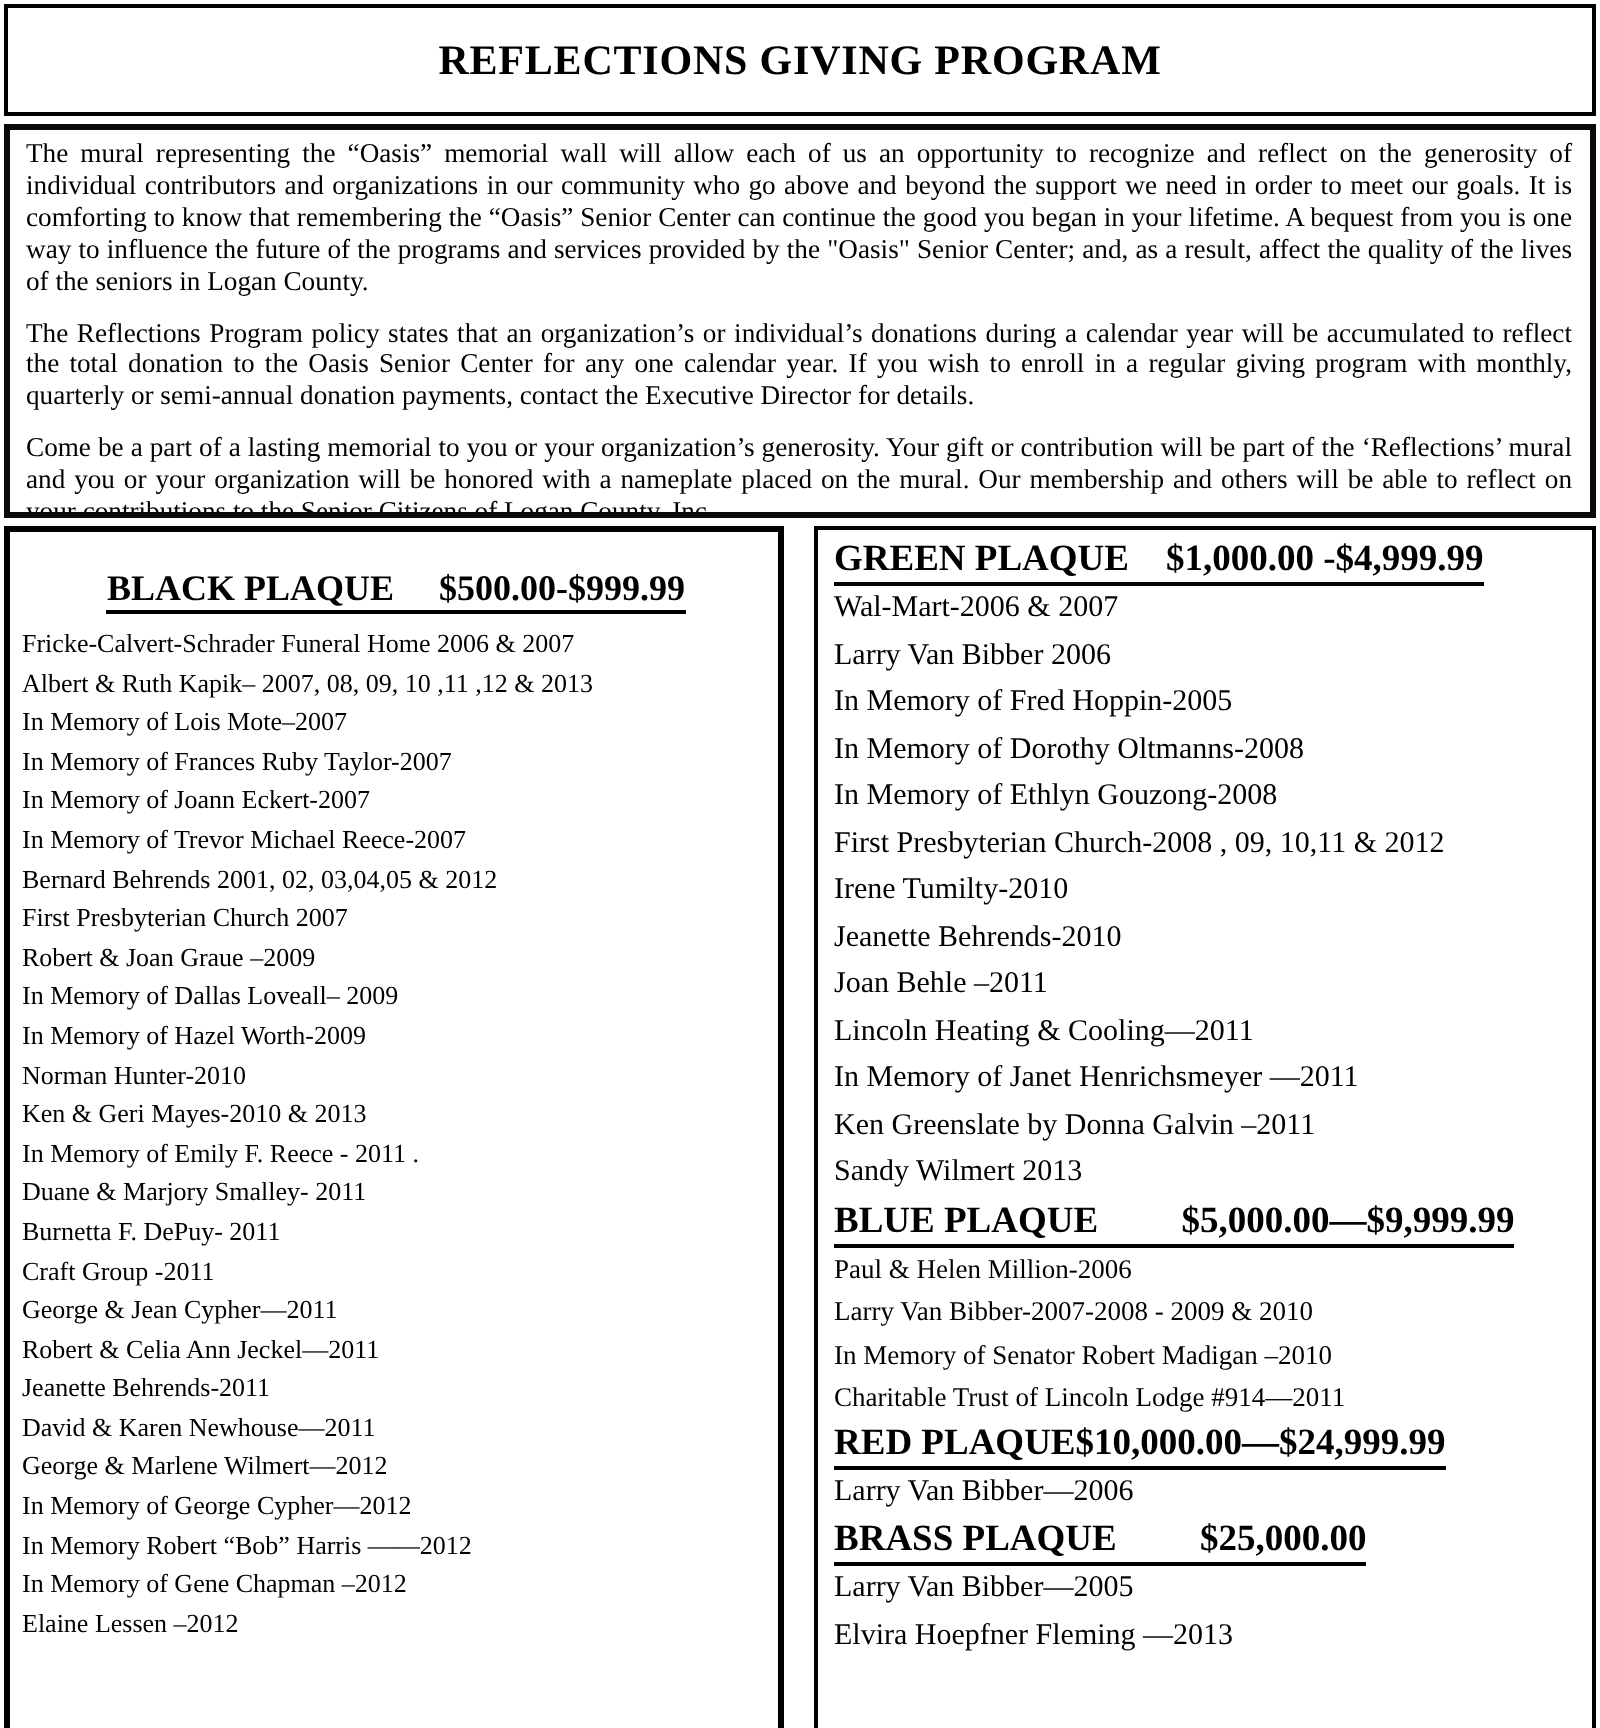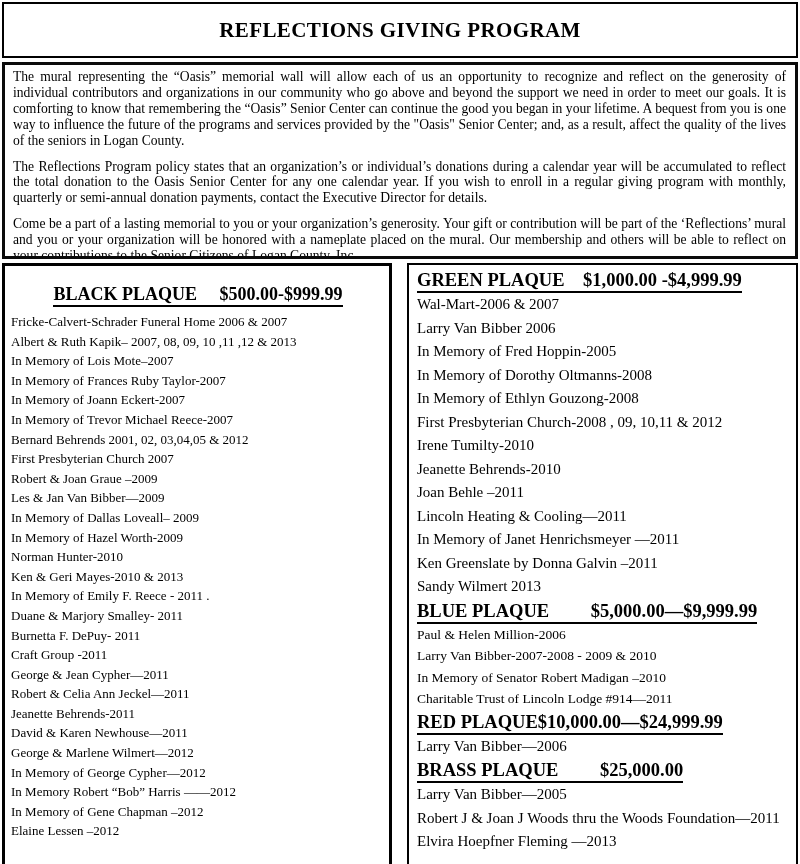--- a/index.html
+++ b/index.html
@@ -52,21 +52,20 @@
       <div id="black-list">
           <div class="item-sm">Fricke-Calvert-Schrader Funeral Home 2006 &amp; 2007</div>
           <div class="item-sm">Albert &amp; Ruth Kapik– 2007, 08, 09, 10 ,11 ,12 &amp; 2013</div>
           <div class="item-sm">In Memory of Lois Mote–2007</div>
           <div class="item-sm">In Memory of Frances Ruby Taylor-2007</div>
           <div class="item-sm">In Memory of Joann Eckert-2007</div>
           <div class="item-sm">In Memory of Trevor Michael Reece-2007</div>
           <div class="item-sm">Bernard Behrends 2001, 02, 03,04,05 &amp; 2012</div>
           <div class="item-sm">First Presbyterian Church 2007</div>
           <div class="item-sm">Robert &amp; Joan Graue –2009</div>
-          <div class="item-sm">Les &amp; Jan Van Bibber—2009</div>
           <div class="item-sm">In Memory of Dallas Loveall– 2009</div>
           <div class="item-sm">In Memory of Hazel Worth-2009</div>
           <div class="item-sm">Norman Hunter-2010</div>
           <div class="item-sm">Ken &amp; Geri Mayes-2010 &amp; 2013</div>
           <div class="item-sm">In Memory of  Emily F. Reece - 2011   .</div>
           <div class="item-sm">Duane &amp; Marjory Smalley- 2011</div>
           <div class="item-sm">Burnetta F. DePuy- 2011</div>
           <div class="item-sm">Craft Group -2011</div>
           <div class="item-sm">George &amp; Jean Cypher—2011</div>
           <div class="item-sm">Robert &amp; Celia Ann Jeckel—2011</div>
@@ -98,19 +97,18 @@
           <div class="item-lg">Sandy Wilmert 2013</div>
           <div class="right-header"><span class="hdr-text">BLUE PLAQUE         $5,000.00—$9,999.99</span></div>
           <div class="item-md">Paul &amp; Helen Million-2006</div>
           <div class="item-md">Larry Van Bibber-2007-2008 - 2009 &amp; 2010</div>
           <div class="item-md">In Memory of Senator Robert Madigan –2010</div>
           <div class="item-md">Charitable Trust of Lincoln Lodge #914—2011</div>
           <div class="right-header"><span class="hdr-text">RED PLAQUE$10,000.00—$24,999.99</span></div>
           <div class="item-lg">Larry Van Bibber—2006</div>
           <div class="right-header"><span class="hdr-text">BRASS PLAQUE         $25,000.00</span></div>
           <div class="item-lg">Larry Van Bibber—2005</div>
-          <div class="item-lg">Robert J &amp; Joan J Woods thru the Woods Foundation—2011</div>
           <div class="item-lg">Elvira Hoepfner Fleming  —2013</div>
         </div>
     </div>
 
   </div>
 </div>
 
 </body></html>

